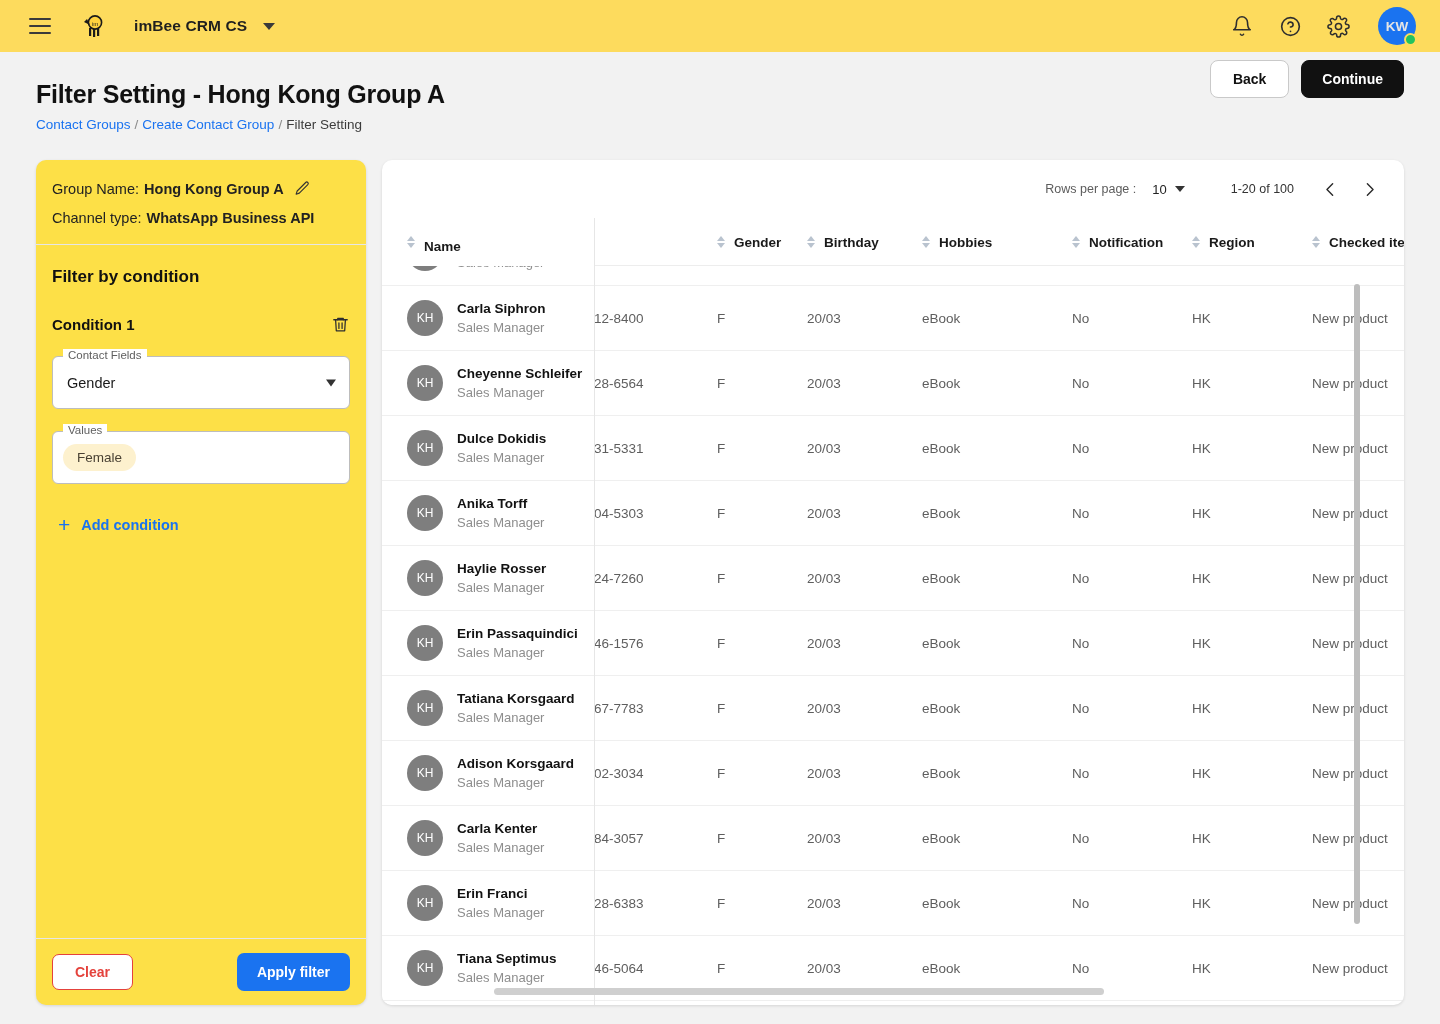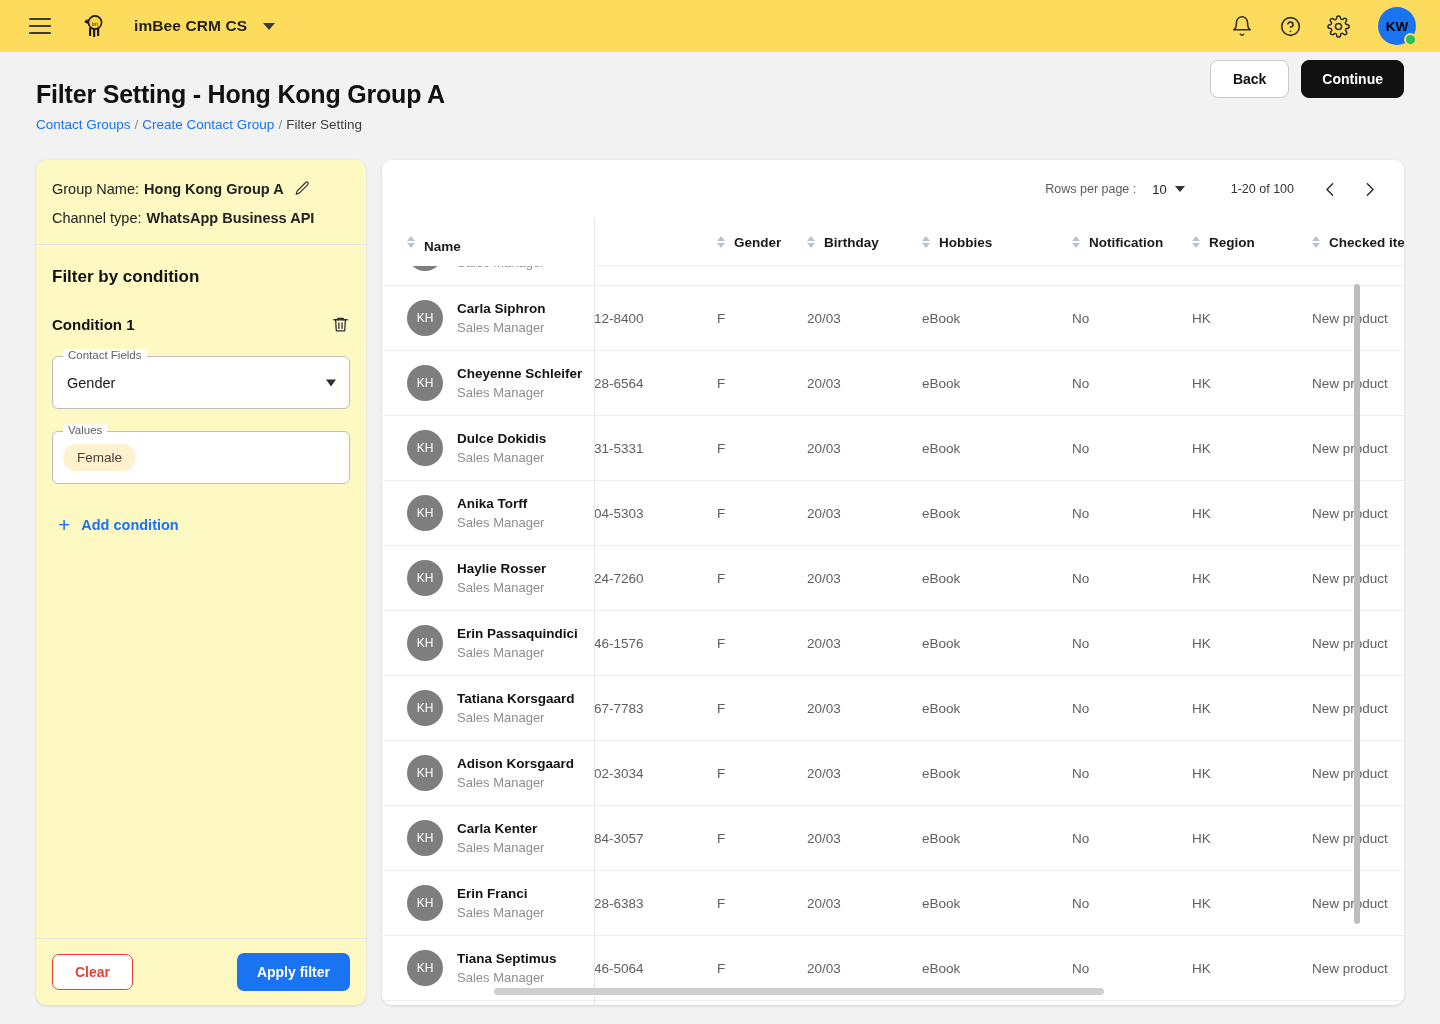--- a/index.html
+++ b/index.html
@@ -21,21 +21,21 @@
   .hamburger span { display: block; height: 2px; background: #3A3A3A; border-radius: 1px; }
   .brand-logo { margin-left: 28px; width: 28px; height: 28px; display:flex; align-items:center; justify-content:center;}
   .brand-name { margin-left: 27px; font-size: 15.5px; font-weight: bold; color: #1F1F1F; letter-spacing: .1px;}
   .brand-caret { margin-left: 16px; width: 0; height: 0;
     border-left: 6px solid transparent; border-right: 6px solid transparent;
     border-top: 7px solid #3A3A3A; cursor: pointer; }
   .topbar-right { margin-left: auto; display: flex; align-items: center; gap: 24px; }
   .ticon { width: 24px; height: 24px; cursor: pointer; color:#2E2E2E; display:flex; align-items:center; justify-content:center;}
   .avatar {
     width: 38px; height: 38px; border-radius: 50%; background: #1A73F0;
-    color: #000000; font-size: 13.5px; font-weight: bold;
+    color: #e5e5e5; font-size: 13.5px; font-weight: bold;
     display: flex; align-items: center; justify-content: center;
     position: relative; cursor: pointer; margin-left: 4px;
   }
   .avatar .dot {
     position: absolute; right: -1px; bottom: -1px;
     width: 13px; height: 13px; border-radius: 50%;
     background: #22C35E; border: 2.5px solid #FDDB5D;
   }
 
   
@@ -48,21 +48,21 @@
   .btn { border-radius: 8px; font-size: 14px; font-weight: bold; cursor: pointer;
     padding: 0 22px; height: 38px; display: flex; align-items: center; justify-content: center; }
   .btn-back { background: #fff; color: #111; border: 1px solid #C9C9C9; }
   .btn-continue { background: #111; color: #fff; border: 1px solid #111; padding: 0 20px; }
 
   
   .content { display: flex; padding: 0 36px; gap: 16px; height: 854px; }
 
   
   .leftcard {
-    width: 330px; background: #fef9c3; border-radius: 10px;
+    width: 330px; background: #fde047; border-radius: 10px;
     box-shadow: 0 1px 3px rgba(0,0,0,.12);
     display: flex; flex-direction: column; overflow: hidden;
     height: 845px;
   }
   .lc-top { padding: 20px 16px 18px 16px; border-bottom: 1px solid #E6E6E6; }
   .lc-row { font-size: 14.5px; color: #222; display: flex; align-items: center; }
   .lc-row + .lc-row { margin-top: 13px; }
   .lc-row b { font-weight: bold; margin-left: 5px; }
   .pencil { margin-left: 10px; cursor: pointer; display:flex; }
 

